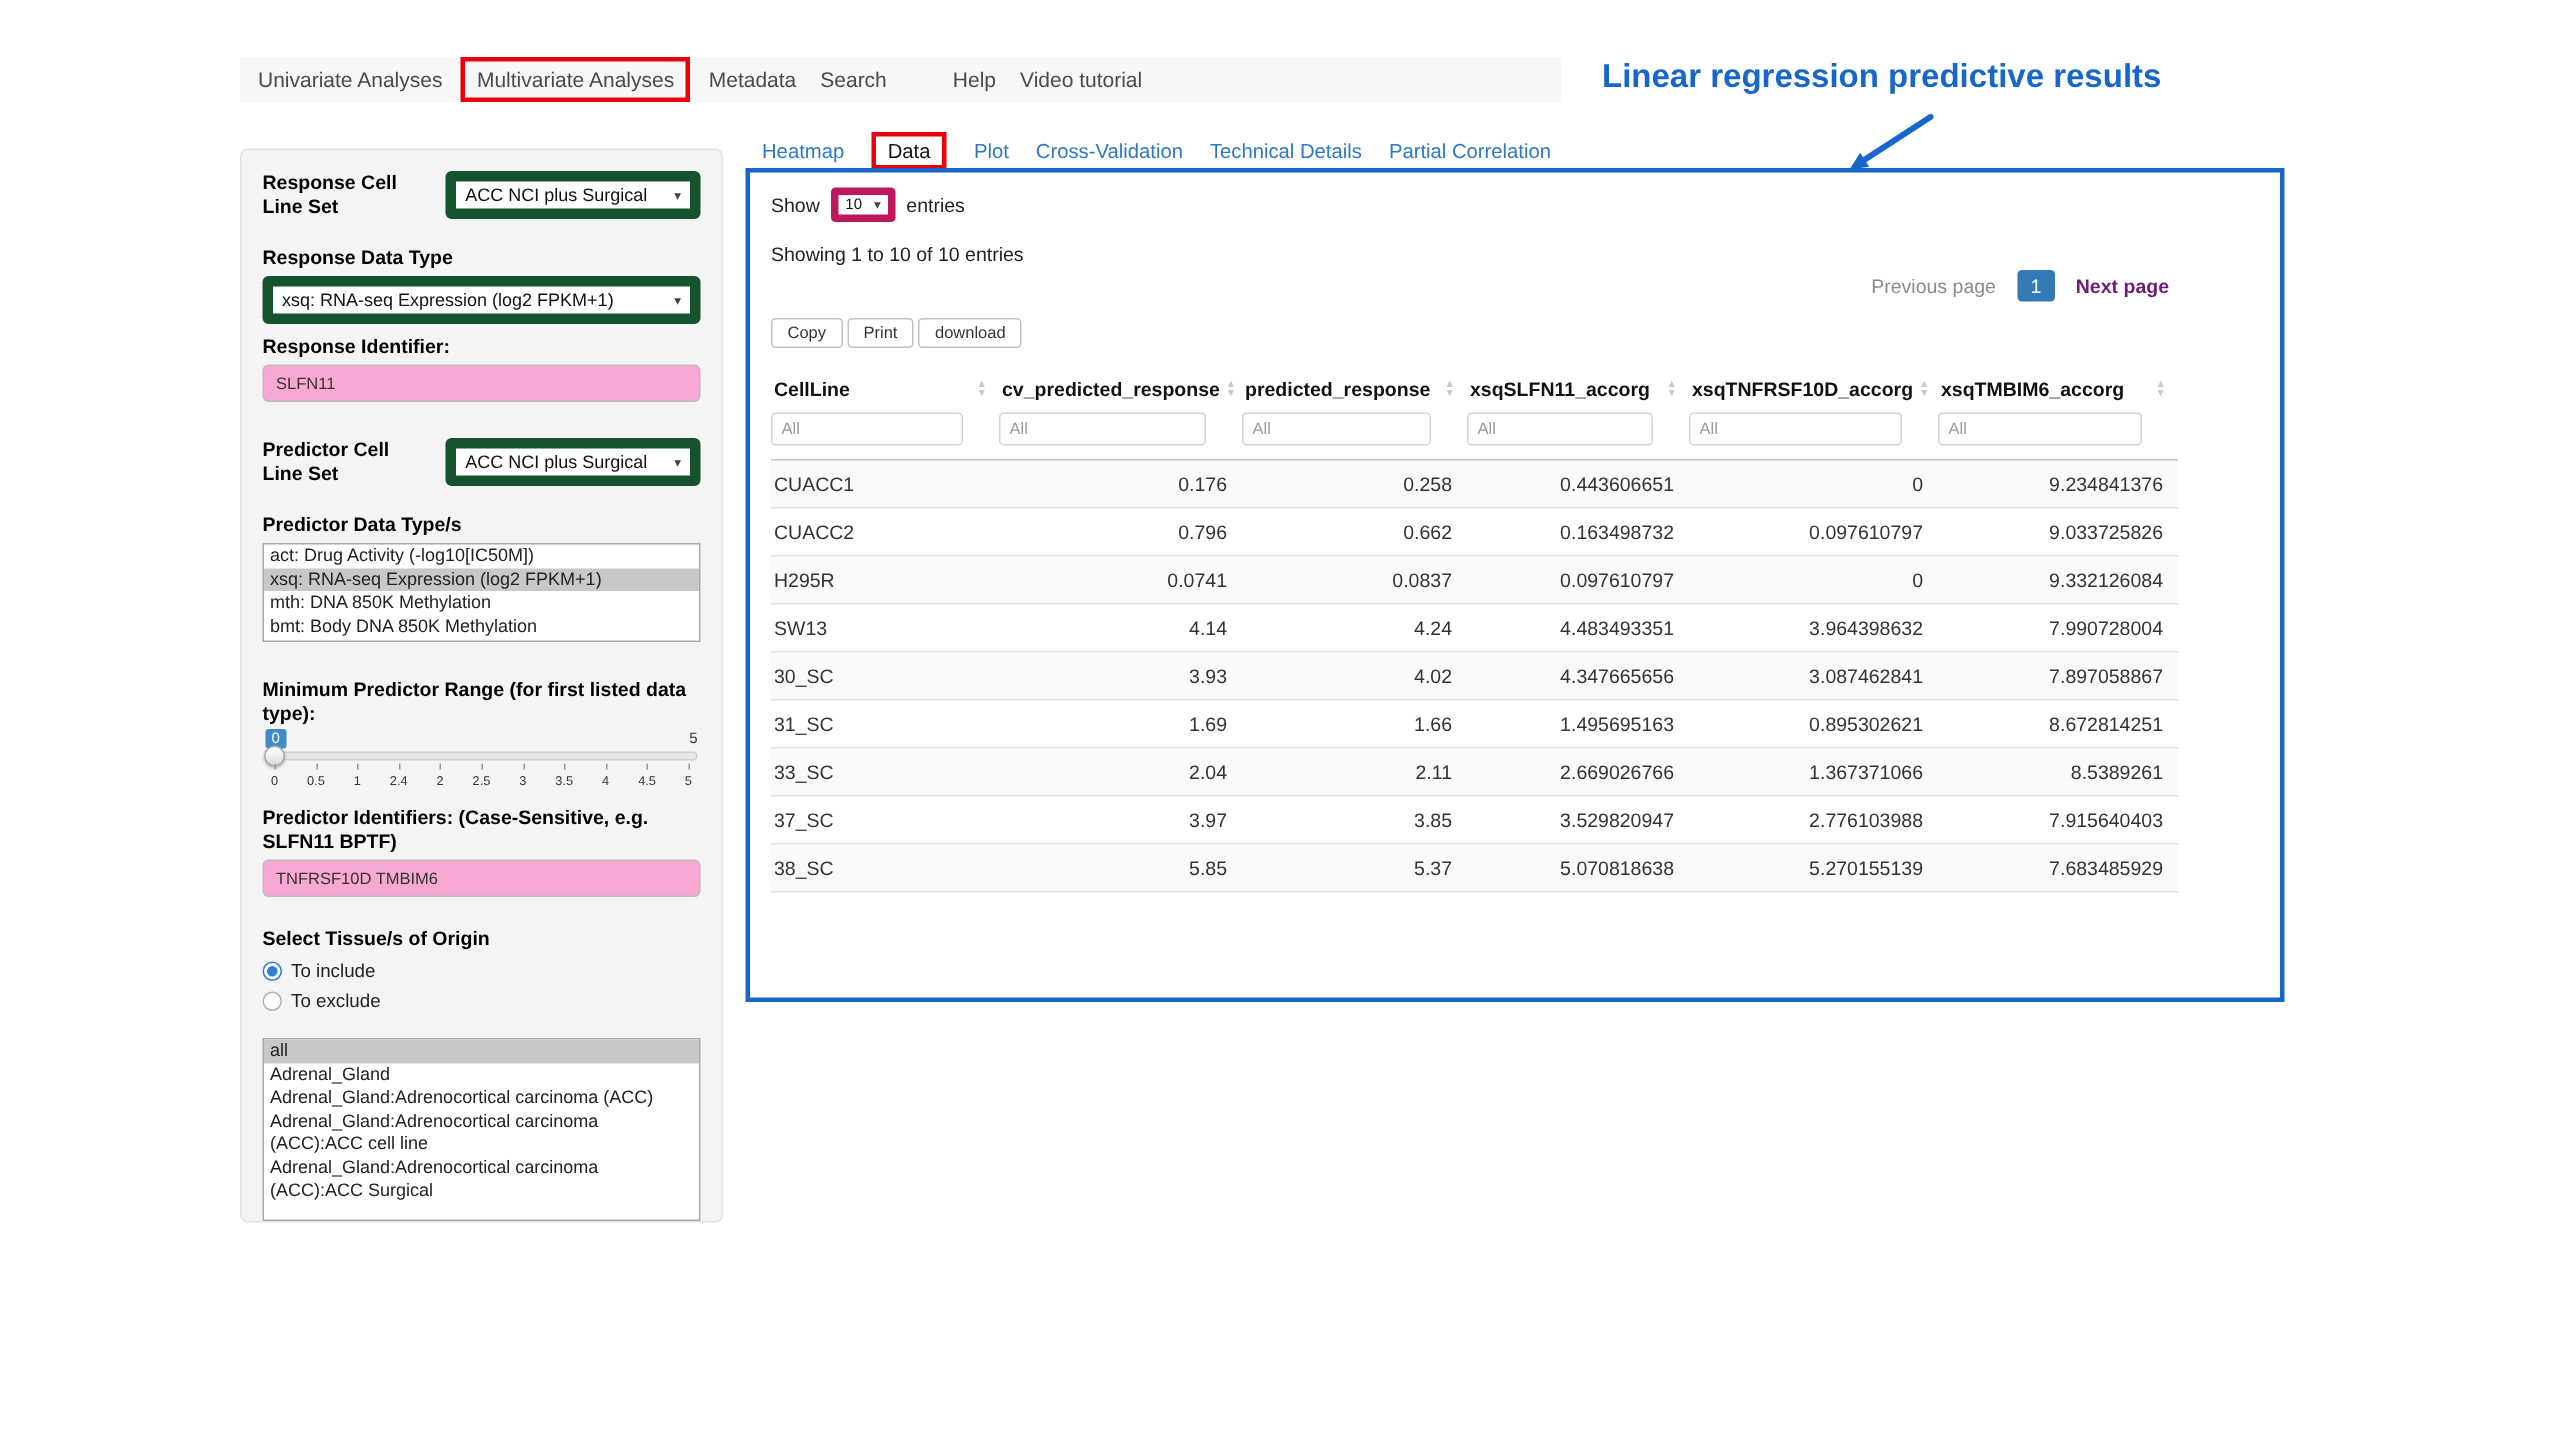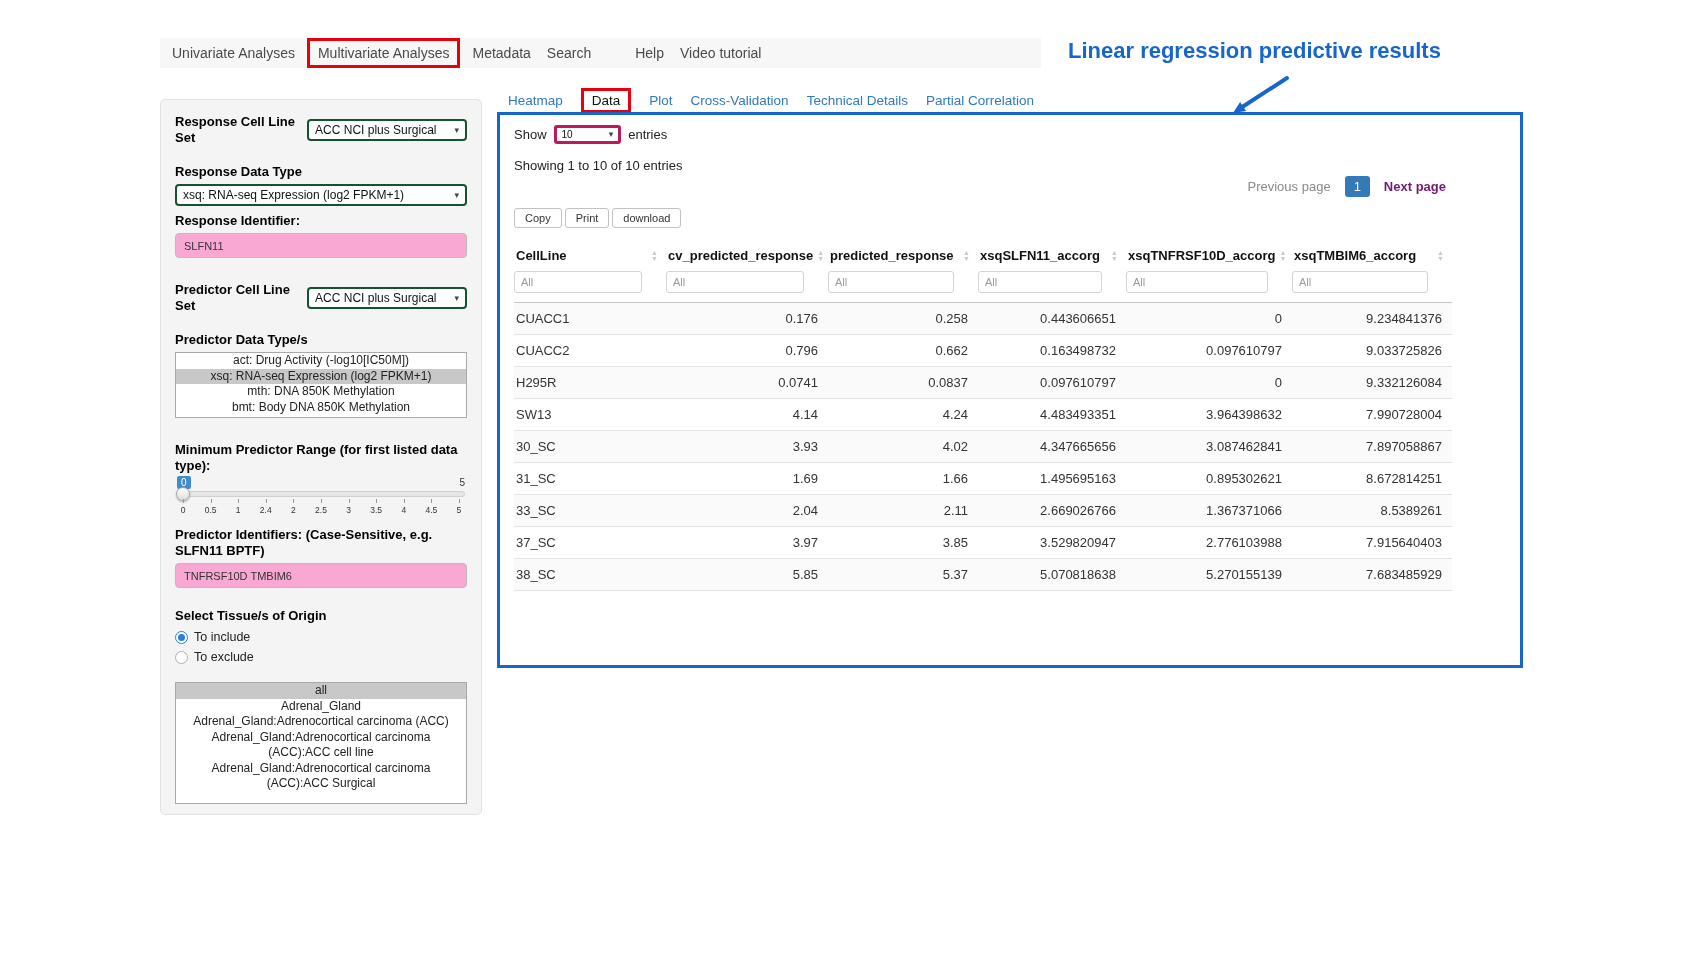--- a/index.html
+++ b/index.html
@@ -34,35 +34,35 @@
   
   .sidebar{
     position:absolute;left:160px;top:99px;width:322px;height:716px;
     background:#f4f4f4;border:1px solid #e2e2e2;border-radius:5px;
     padding:14px;font-size:13px;color:#111;overflow:hidden;
   }
   .f-label{font-weight:bold;font-size:13px;color:#000;line-height:16px;}
   .row-inline{display:flex;align-items:center;gap:8px;}
   .select{
     display:flex;align-items:center;justify-content:space-between;
-    background:#fff;border:2px solid #14532d;border-radius:4px;
+    background:#fff;border:7px solid #14532d;border-radius:4px;
     padding:2px 6px;font-size:12px;color:#111;min-height:21px;cursor:pointer;
   }
   .inline-select{display:inline-flex;gap:10px;flex:0 0 auto;}
   .full{width:100%;}
   .chevron{font-size:9px;color:#444;margin-left:8px;line-height:1;}
   .text-input{
     width:100%;border:1px solid #bbb;border-radius:4px;height:25px;
     font-size:11px;padding:2px 8px;color:#333;background:#f9a8d4;font-family:inherit;
   }
   .listbox{
     background:#fff;border:1px solid #a9a9a9;font-size:12px;line-height:15.5px;
     overflow:hidden;color:#222;
   }
-  .listbox .list-option{padding:0 4px;white-space:normal;cursor:pointer;text-align:center;}
+  .listbox .list-option{padding:0 4px;white-space:normal;cursor:pointer;}
   .listbox .list-option.selected{background:#c8c8c8;}
   #predictor-type-list{height:66px;margin-top:4px;}
   #tissue-list{height:122px;margin-top:18px;}
   .mt18{margin-top:18px;} .mt4{margin-top:4px;} .mt7{margin-top:7px;}
   .mt24{margin-top:24px;} .mt9{margin-top:9px;} .mt12{margin-top:12px;}
   .mt20{margin-top:20px;}
   
   .slider{margin-top:2px;padding:0 2px;}
   .slider-top{position:relative;height:14px;}
   .slider-value-badge{
@@ -97,21 +97,21 @@
     gap:18px;font-size:13.5px;
   }
   .tab-link{color:var(--link);cursor:pointer;white-space:nowrap;text-decoration:none;}
   .tab-link.active{color:#111;}
   .tab-red-box{padding:2px 8px;background:#fff;}
   .main-box{
     position:absolute;left:497px;top:112px;width:1026px;height:556px;
     border:3px solid var(--accent);background:#fff;padding:8px 14px;
   }
   .show-entries{display:flex;align-items:center;gap:7px;font-size:13px;margin-top:2px;color:#222;}
-  .entries-select{padding:1px 5px;font-size:10px;border-radius:3px;border:3px solid #be185d;min-height:17px;gap:28px;}
+  .entries-select{padding:1px 5px;font-size:10px;border-radius:3px;border:5px solid #be185d;min-height:17px;}
   .showing-text{margin-top:14px;font-size:13px;color:#222;}
   .pagination{display:flex;justify-content:flex-end;align-items:center;margin-top:2px;
     font-size:13px;gap:8px;width:938px;}
   .page-btn{cursor:pointer;}
   .page-btn.prev{color:#8a8a8a;padding:4px 6px;}
   .page-btn.current{background:var(--pagination);color:#fff;padding:3px 9px;border-radius:3px;}
   .page-btn.next{color:#701a75;padding:4px 6px;font-weight:bold;}
   .dt-buttons{margin-top:10px;display:flex;gap:3px;}
   .dt-btn{font-family:inherit;font-size:11px;color:#333;background:#fff;
     border:1px solid #c2c2c2;border-radius:3px;padding:3px 10px;cursor:pointer;}

